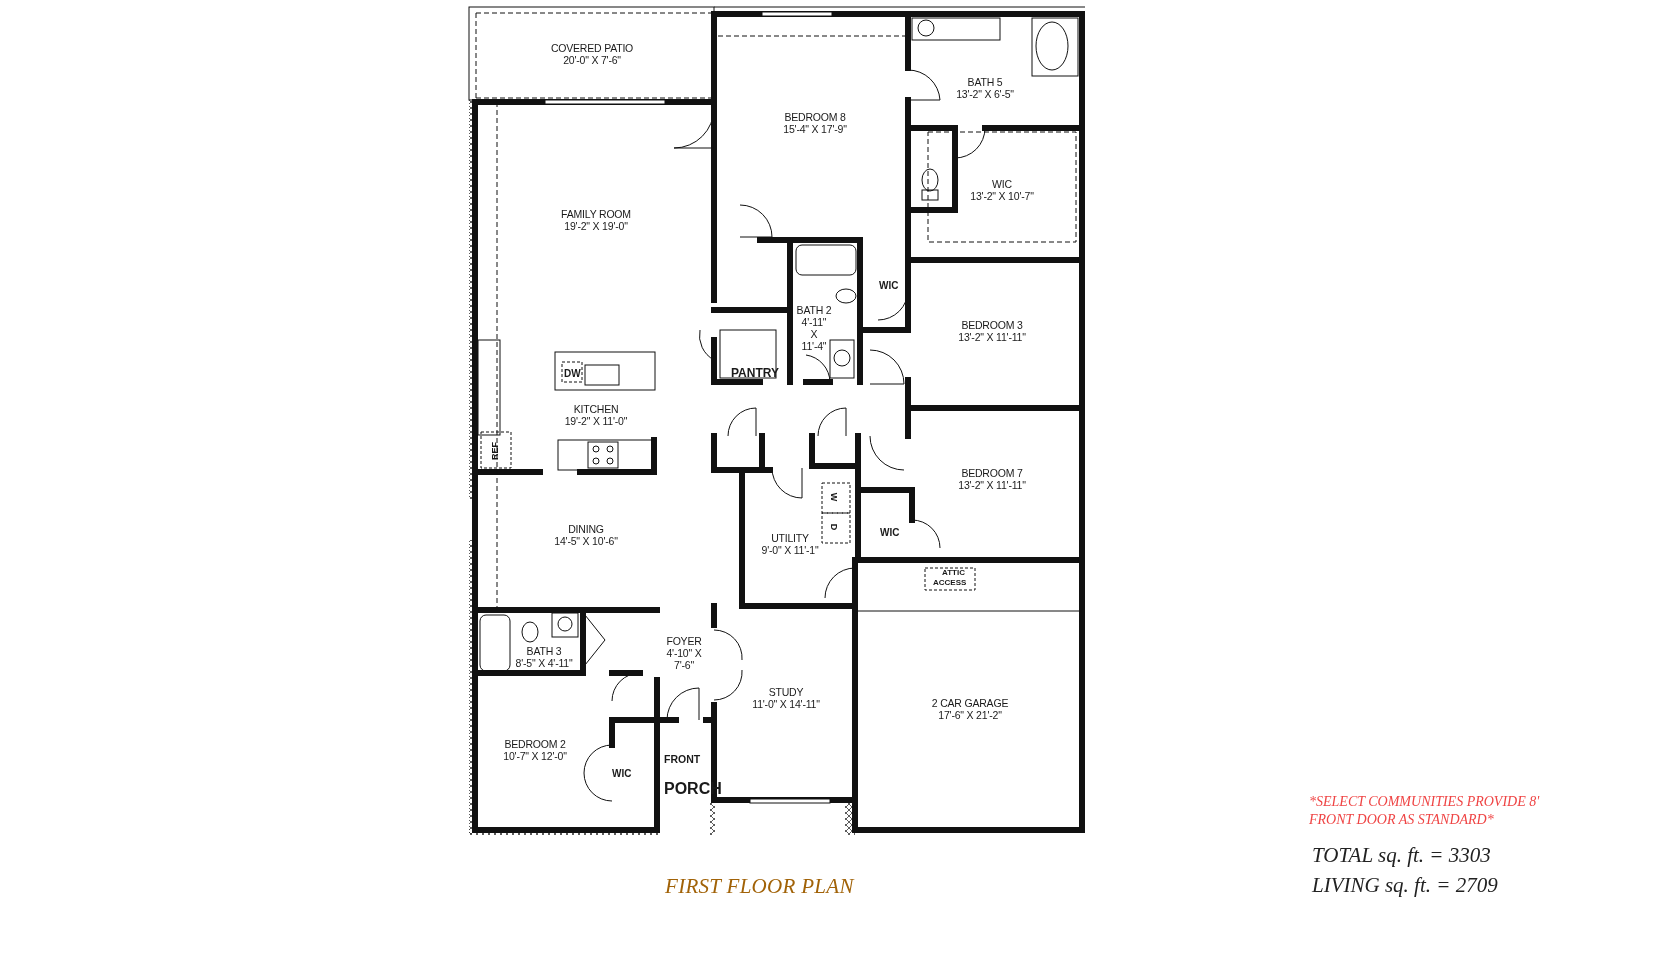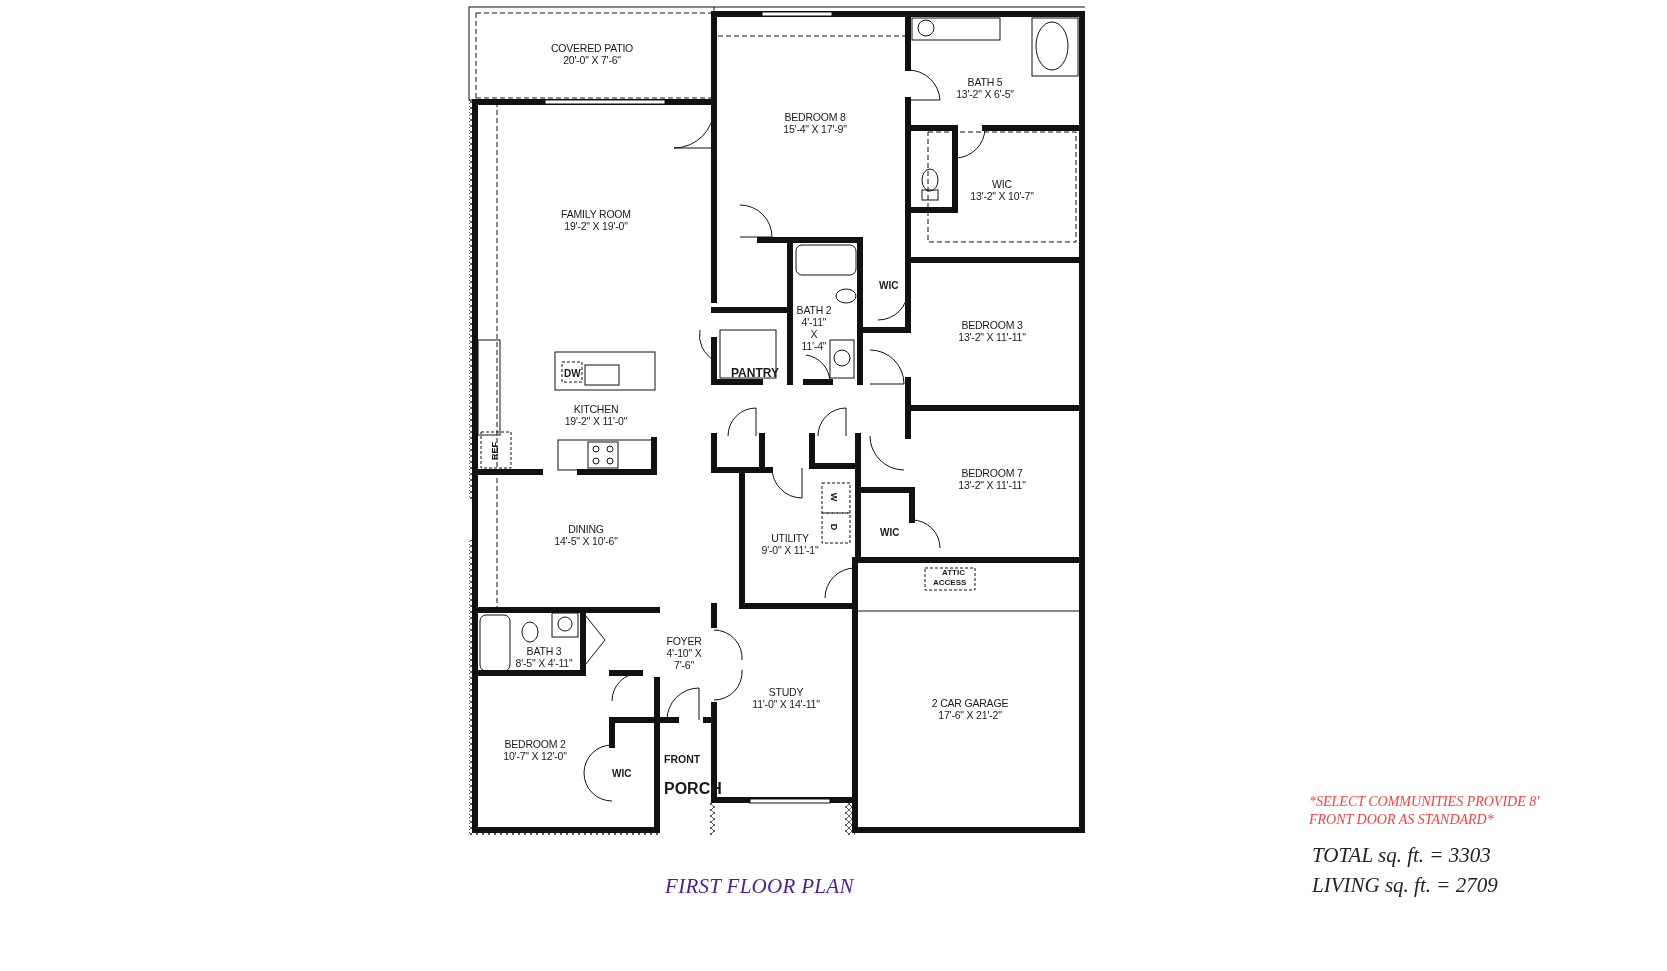--- a/index.html
+++ b/index.html
@@ -2,21 +2,21 @@
 <html><head>
 <meta charset="utf-8">
 <style>
   html,body{margin:0;padding:0;background:#fff;}
   body{width:1667px;height:971px;position:relative;overflow:hidden;font-family:"Liberation Sans",sans-serif;color:#111;}
   #plan{position:absolute;left:0;top:0;width:1667px;height:971px;}
   .room-label{position:absolute;text-align:center;font-family:"Liberation Sans",sans-serif;font-weight:normal;font-size:10.5px;line-height:12px;color:#1a1a1a;white-space:nowrap;transform:translateX(-50%);letter-spacing:-0.2px;}
   .room-label .nm{display:block;}
   .room-label .dm{display:block;}
   .tag{position:absolute;font-family:"Liberation Sans",sans-serif;font-weight:bold;font-size:10px;color:#1a1a1a;white-space:nowrap;}
-  .plan-title{position:absolute;left:665px;top:874px;font-family:"Liberation Serif",serif;font-style:italic;font-size:21px;color:#4c1d95;letter-spacing:0.3px;}
+  .plan-title{position:absolute;left:665px;top:874px;font-family:"Liberation Serif",serif;font-style:italic;font-size:21px;color:#a16207;letter-spacing:0.3px;}
   .note{position:absolute;left:1309px;top:793px;font-family:"Liberation Serif",serif;font-style:italic;font-size:14px;line-height:18px;color:#ef4444;white-space:nowrap;}
   .sqft{position:absolute;left:1312px;font-family:"Liberation Serif",serif;font-style:italic;font-size:21px;color:#222;white-space:nowrap;}
 </style>
 </head>
 <body>
 
 <svg id="plan" viewBox="0 0 1667 971" xmlns="http://www.w3.org/2000/svg">
   <defs>
     <pattern id="brick" width="6" height="6" patternUnits="userSpaceOnUse">
       <path d="M0 3 L3 0 L6 3 L3 6 Z" fill="none" stroke="#333" stroke-width="0.8"></path>

